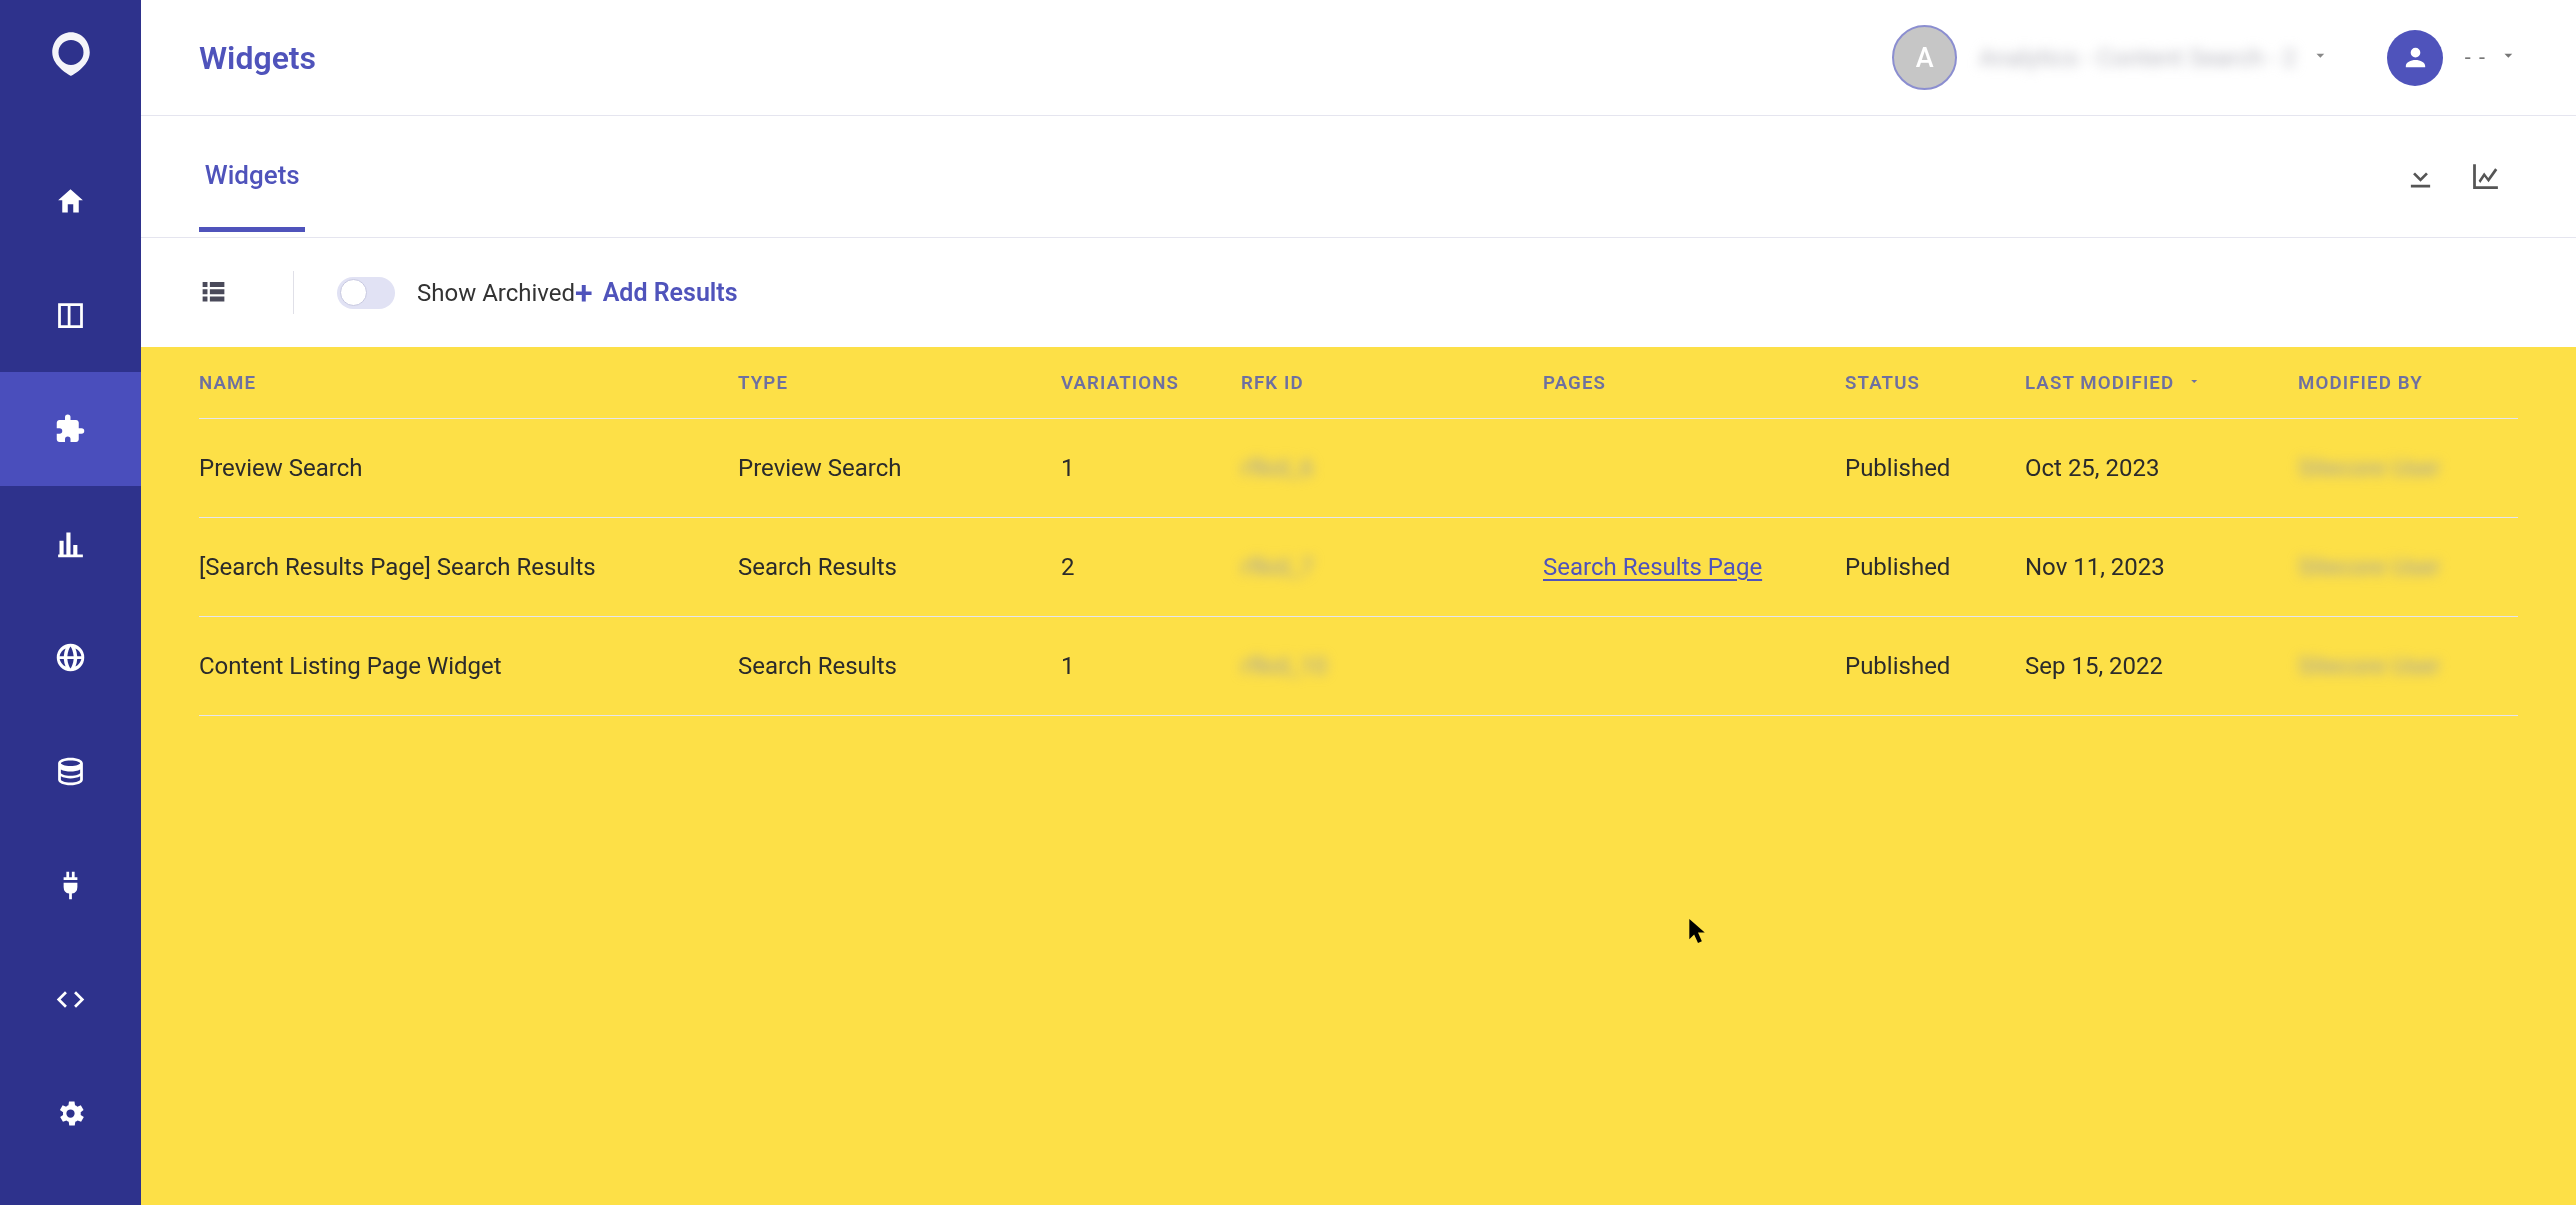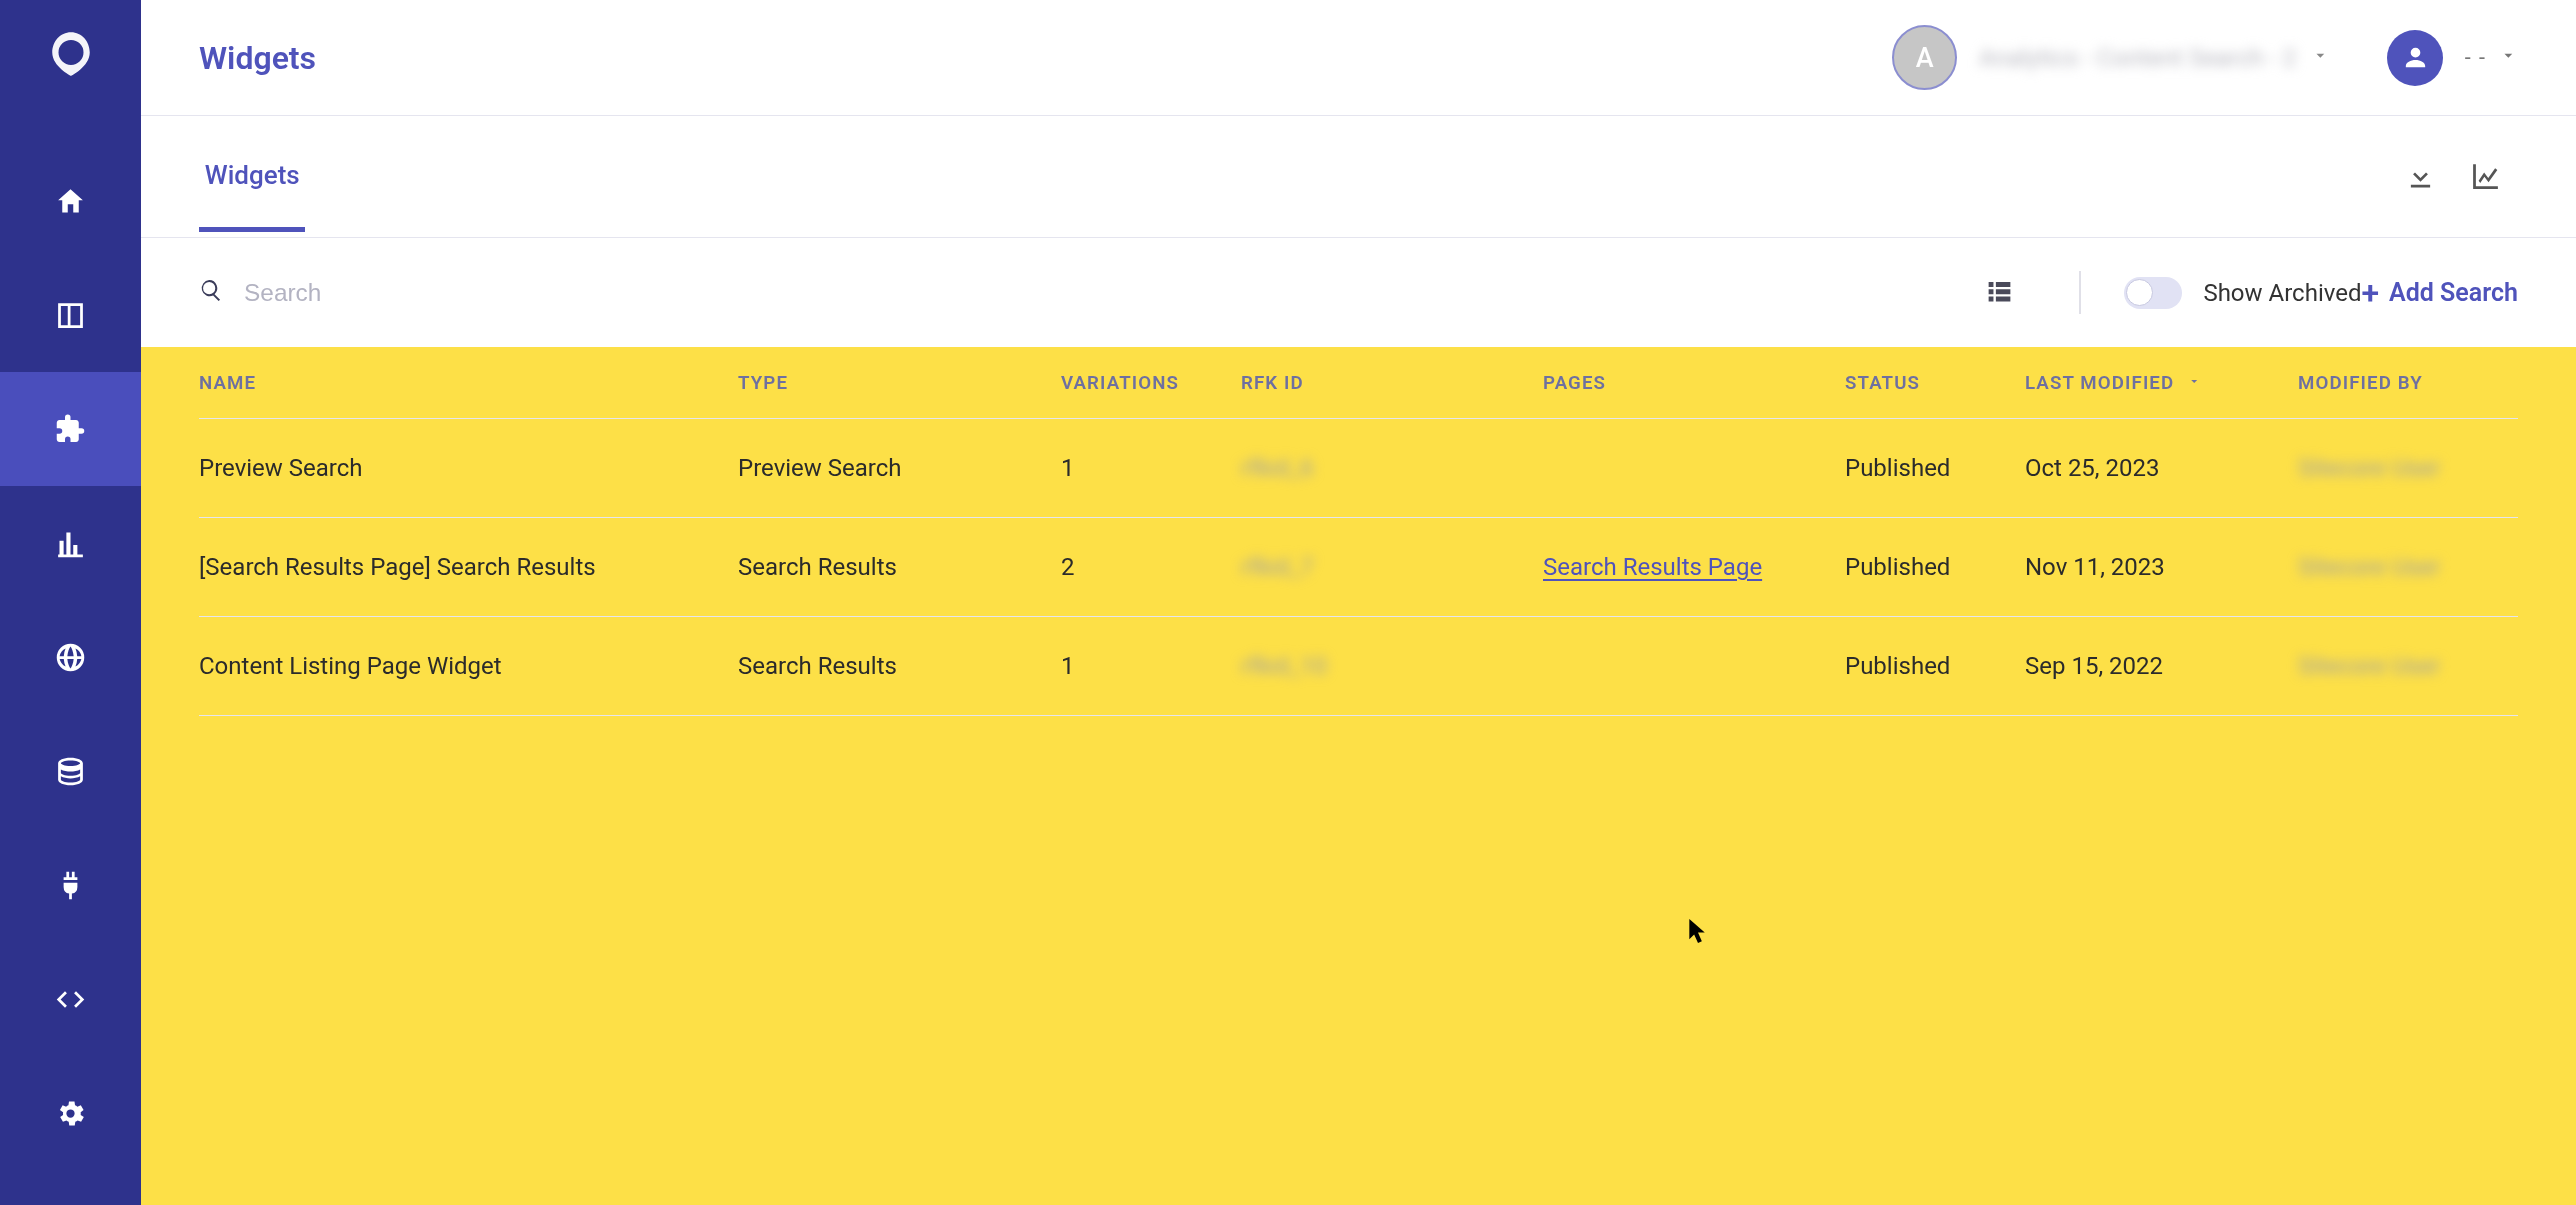--- a/index.html
+++ b/index.html
@@ -299,41 +299,33 @@
           </svg>
       </div>
       <div class="tab-action">
         <svg viewBox="0 0 24 24">
             <path d="M3 3v18h18v-2H5V3H3zm4 12l4-6 3 4 5-7 1.6 1.2-6.4 9-3-4-3 4.5L7 15z"></path>
           </svg>
       </div>
     </div>
 
     <div class="toolbar">
-      <div class="search-wrap">
-        <span class="sicon">
-          <svg viewBox="0 0 24 24">
-              <path d="M10 2a8 8 0 015.3 13.9l5.4 5.4-1.4 1.4-5.4-5.4A8 8 0 1110 2zm0 2a6 6 0 100 12 6 6 0 000-12z"></path>
-            </svg>
-        </span>
-        <input class="search-input" placeholder="Search" style="">
-      </div>
       <div class="view-toggle">
         <svg viewBox="0 0 24 24">
             <path d="M3 5h4v4H3V5zm6 0h12v4H9V5zM3 11h4v4H3v-4zm6 0h12v4H9v-4zM3 17h4v4H3v-4zm6 0h12v4H9v-4z"></path>
           </svg>
       </div>
       <div class="vdiv"></div>
       <div class="switch">
         <div class="knob"></div>
       </div>
       <div class="switch-label">Show Archived</div>
       <div class="add-btn">
         <span class="plus">+</span>
-        <span>Add Search</span>
+        <span>Add Results</span>
       </div>
     </div>
 
     <div class="table">
       <div class="thead">
         <div>NAME</div>
         <div>TYPE</div>
         <div>VARIATIONS</div>
         <div>RFK ID</div>
         <div>PAGES</div>

